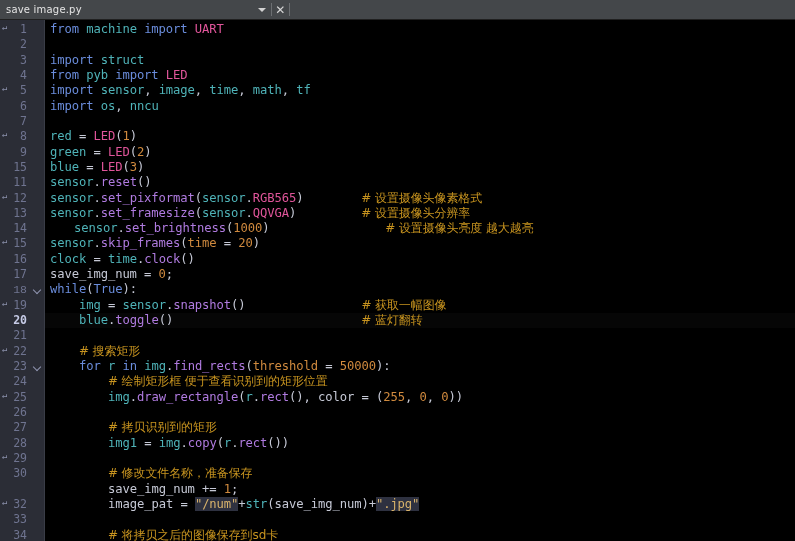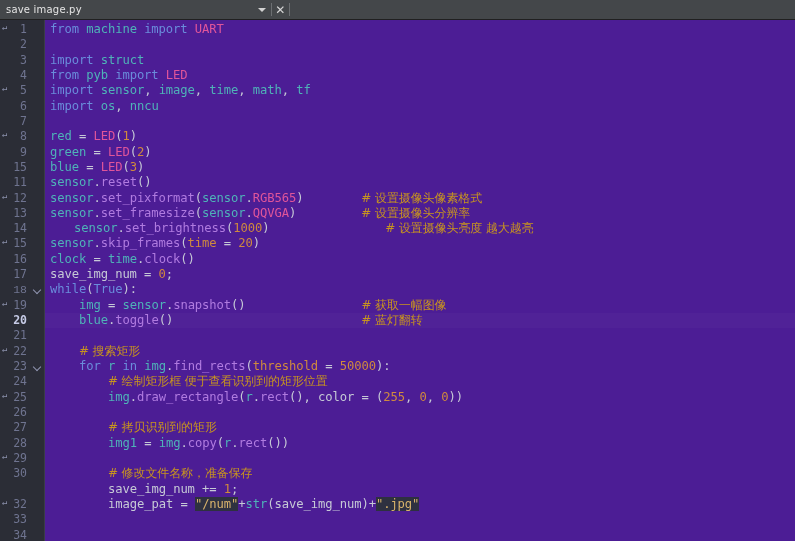--- a/index.html
+++ b/index.html
@@ -83,21 +83,21 @@
   #foldcol {
     width: 13px;
     flex: 0 0 13px;
     background: #2b2d36;
     border-right: 1px solid #3a3d47;
     position: relative;
   }
   #codearea {
     flex: 1 1 auto;
     position: relative;
-    background: #4c1d95;
+    background: #000000;
   }
 
   .ln {
     height: 15.32px;
     line-height: 15.32px;
     font-size: 11.5px;
     font-family: "DejaVu Sans Mono", monospace;
     color: #6f7490;
     text-align: right;
     padding-right: 4px;
@@ -283,15 +283,15 @@
       <div class="code" style="position: absolute; top: 354.36px; left: 0px; right: 0px;"><span class="pl">        </span><span class="cmtcn"># 绘制矩形框 便于查看识别到的矩形位置</span></div>
       <div class="code" style="position: absolute; top: 369.68px; left: 0px; right: 0px;"><span class="pl"> </span><span class="pl"> </span><span class="pl"> </span><span class="pl"> </span><span class="pl"> </span><span class="pl"> </span><span class="pl"> </span><span class="pl"> </span><span class="mod">img</span><span class="pl">.</span><span class="fn">draw_rectangle</span><span class="pl">(</span><span class="mod">r</span><span class="pl">.</span><span class="fn">rect</span><span class="pl">(</span><span class="pl">)</span><span class="pl">,</span><span class="pl"> </span><span class="pl">color</span><span class="pl"> </span><span class="pl">=</span><span class="pl"> </span><span class="pl">(</span><span class="num">255</span><span class="pl">,</span><span class="pl"> </span><span class="num">0</span><span class="pl">,</span><span class="pl"> </span><span class="num">0</span><span class="pl">)</span><span class="pl">)</span></div>
       <div class="code" style="position: absolute; top: 385px; left: 0px; right: 0px;"></div>
       <div class="code" style="position: absolute; top: 400.32px; left: 0px; right: 0px;"><span class="pl">        </span><span class="cmtcn"># 拷贝识别到的矩形</span></div>
       <div class="code" style="position: absolute; top: 415.64px; left: 0px; right: 0px;"><span class="pl"> </span><span class="pl"> </span><span class="pl"> </span><span class="pl"> </span><span class="pl"> </span><span class="pl"> </span><span class="pl"> </span><span class="pl"> </span><span class="mod">img1</span><span class="pl"> </span><span class="pl">=</span><span class="pl"> </span><span class="mod">img</span><span class="pl">.</span><span class="fn">copy</span><span class="pl">(</span><span class="mod">r</span><span class="pl">.</span><span class="fn">rect</span><span class="pl">(</span><span class="pl">)</span><span class="pl">)</span></div>
       <div class="code" style="position: absolute; top: 430.96px; left: 0px; right: 0px;"></div>
       <div class="code" style="position: absolute; top: 446.28px; left: 0px; right: 0px;"><span class="pl">        </span><span class="cmtcn"># 修改文件名称，准备保存</span></div>
       <div class="code" style="position: absolute; top: 461.6px; left: 0px; right: 0px;"><span class="pl"> </span><span class="pl"> </span><span class="pl"> </span><span class="pl"> </span><span class="pl"> </span><span class="pl"> </span><span class="pl"> </span><span class="pl"> </span><span class="pl">save_img_num</span><span class="pl"> </span><span class="pl">+</span><span class="pl">=</span><span class="pl"> </span><span class="num">1</span><span class="pl">;</span></div>
       <div class="code" style="position: absolute; top: 476.92px; left: 0px; right: 0px;"><span class="pl"> </span><span class="pl"> </span><span class="pl"> </span><span class="pl"> </span><span class="pl"> </span><span class="pl"> </span><span class="pl"> </span><span class="pl"> </span><span class="pl">image_pat</span><span class="pl"> </span><span class="pl">=</span><span class="pl"> </span><span class="str">"/num"</span><span class="pl">+</span><span class="mod">str</span><span class="pl">(</span><span class="pl">save_img_num</span><span class="pl">)</span><span class="pl">+</span><span class="str">".jpg"</span></div>
       <div class="code" style="position: absolute; top: 492.24px; left: 0px; right: 0px;"></div>
-      <div class="code" style="position: absolute; top: 507.56px; left: 0px; right: 0px;"><span class="pl">        </span></div>
+      <div class="code" style="position: absolute; top: 507.56px; left: 0px; right: 0px;"><span class="pl">        </span><span class="cmtcn"># 将拷贝之后的图像保存到sd卡</span></div>
     </div>
 </div>
 
 </body></html>

